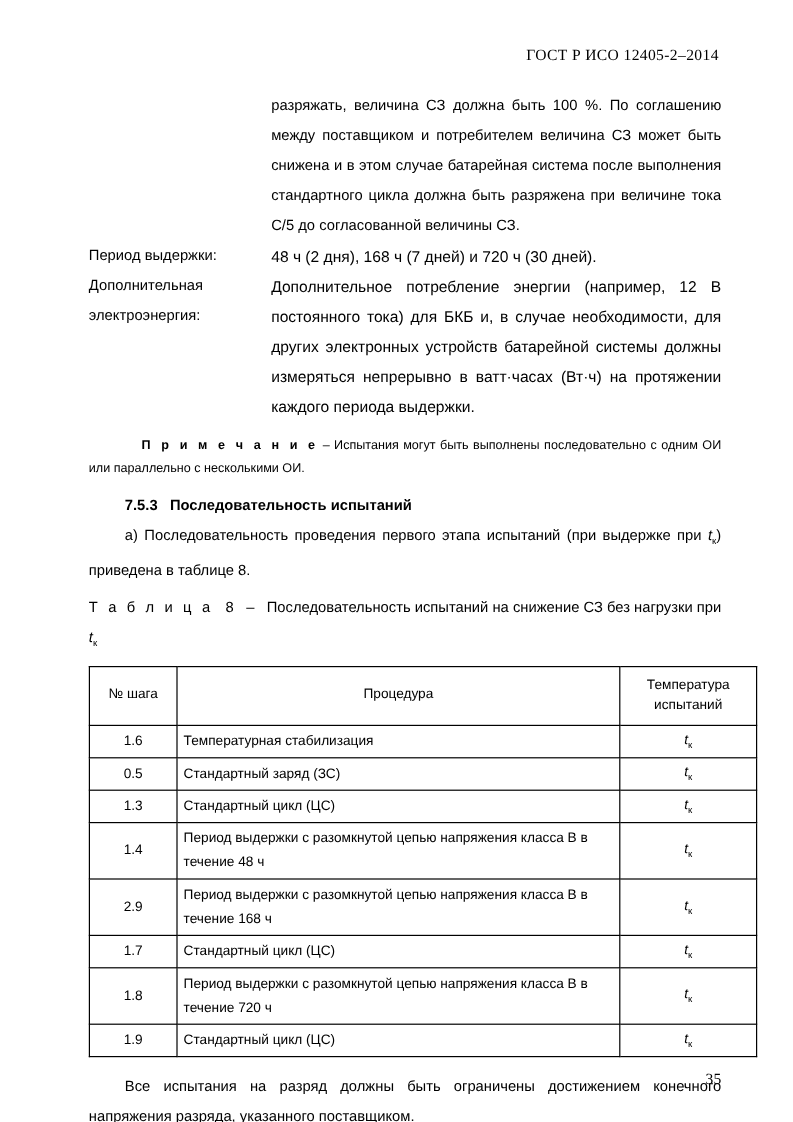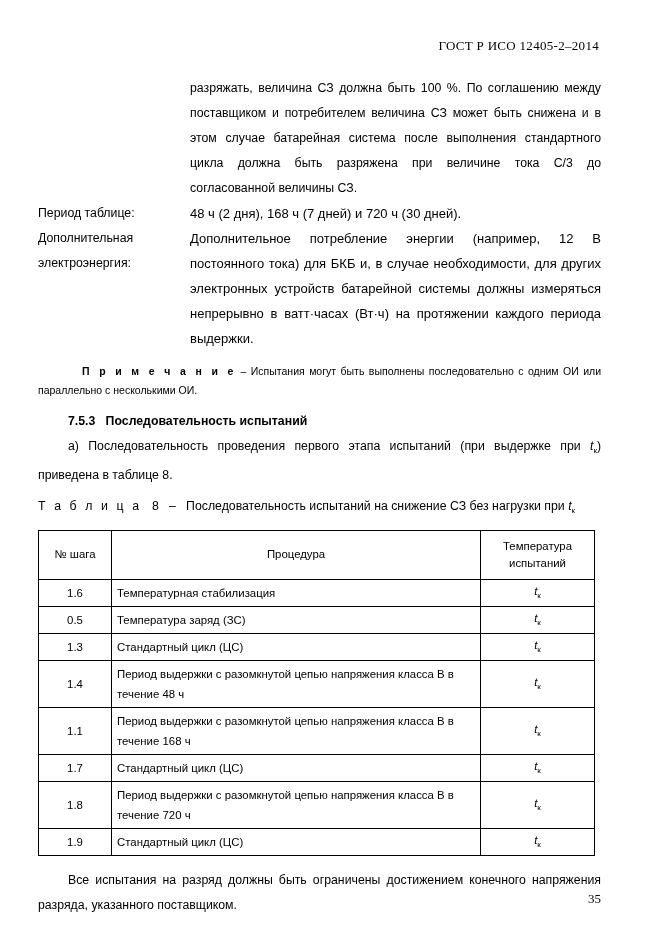--- a/index.html
+++ b/index.html
@@ -13,21 +13,21 @@
     font-family: "Liberation Serif", serif;
     color: #000000;
     position: relative;
     overflow: hidden;
   }
   .page {
     position: relative;
     width: 661px;
     height: 935px;
     box-sizing: border-box;
-    padding: 38px 60px 0 38px;
+    padding: 38px 60px 0 74px;
     border-radius: 21px;
   }
   .header {
     text-align: right;
     font-family: "Liberation Serif", serif;
     font-size: 13px;
     letter-spacing: 0.3px;
     margin-bottom: 22px;
     padding-right: 2px;
   }
@@ -167,25 +167,25 @@
   }
 </style>
 </head>
 <body>
 
 <div class="page">
 
   <div class="header">ГОСТ Р ИСО 12405-2–2014</div>
 
   <div class="intro-para body-text">
-    <p>разряжать, величина СЗ должна быть 100 %. По соглашению между поставщиком и потребителем величина СЗ может быть снижена и в этом случае батарейная система после выполнения стандартного цикла должна быть разряжена при величине тока С/3 до согласованной величины СЗ.</p>
+    <p>разряжать, величина СЗ должна быть 100 %. По соглашению между поставщиком и потребителем величина СЗ может быть снижена и в этом случае батарейная система после выполнения стандартного цикла должна быть разряжена при величине тока С/5 до согласованной величины СЗ.</p>
   </div>
 
   <div class="def-row">
-    <div class="def-term">Период таблице:</div>
+    <div class="def-term">Период выдержки:</div>
     <div class="def-desc">
       <p>48 ч (2 дня), 168 ч (7 дней) и 720 ч (30 дней).</p>
     </div>
   </div>
 
   <div class="def-row">
     <div class="def-term">Дополнительная электроэнергия:</div>
     <div class="def-desc">
       <p>Дополнительное потребление энергии (например, 12 В постоянного тока) для БКБ и, в случае необходимости, для других электронных устройств батарейной системы должны измеряться непрерывно в ватт·часах (Вт·ч) на протяжении каждого периода выдержки.</p>
     </div>
@@ -226,35 +226,35 @@
       </tr>
     </thead>
     <tbody>
       <tr>
         <td class="col-step">1.6</td>
         <td class="col-proc">Температурная стабилизация</td>
         <td class="col-temp"><i>t</i><span class="sub">к</span></td>
       </tr>
       <tr>
         <td class="col-step">0.5</td>
-        <td class="col-proc">Температура заряд (ЗС)</td>
+        <td class="col-proc">Стандартный заряд (ЗС)</td>
         <td class="col-temp"><i>t</i><span class="sub">к</span></td>
       </tr>
       <tr>
         <td class="col-step">1.3</td>
         <td class="col-proc">Стандартный цикл (ЦС)</td>
         <td class="col-temp"><i>t</i><span class="sub">к</span></td>
       </tr>
       <tr>
         <td class="col-step">1.4</td>
         <td class="col-proc">Период выдержки с разомкнутой цепью напряжения класса В в течение 48 ч</td>
         <td class="col-temp"><i>t</i><span class="sub">к</span></td>
       </tr>
       <tr>
-        <td class="col-step">1.1</td>
+        <td class="col-step">2.9</td>
         <td class="col-proc">Период выдержки с разомкнутой цепью напряжения класса В в течение 168 ч</td>
         <td class="col-temp"><i>t</i><span class="sub">к</span></td>
       </tr>
       <tr>
         <td class="col-step">1.7</td>
         <td class="col-proc">Стандартный цикл (ЦС)</td>
         <td class="col-temp"><i>t</i><span class="sub">к</span></td>
       </tr>
       <tr>
         <td class="col-step">1.8</td>

